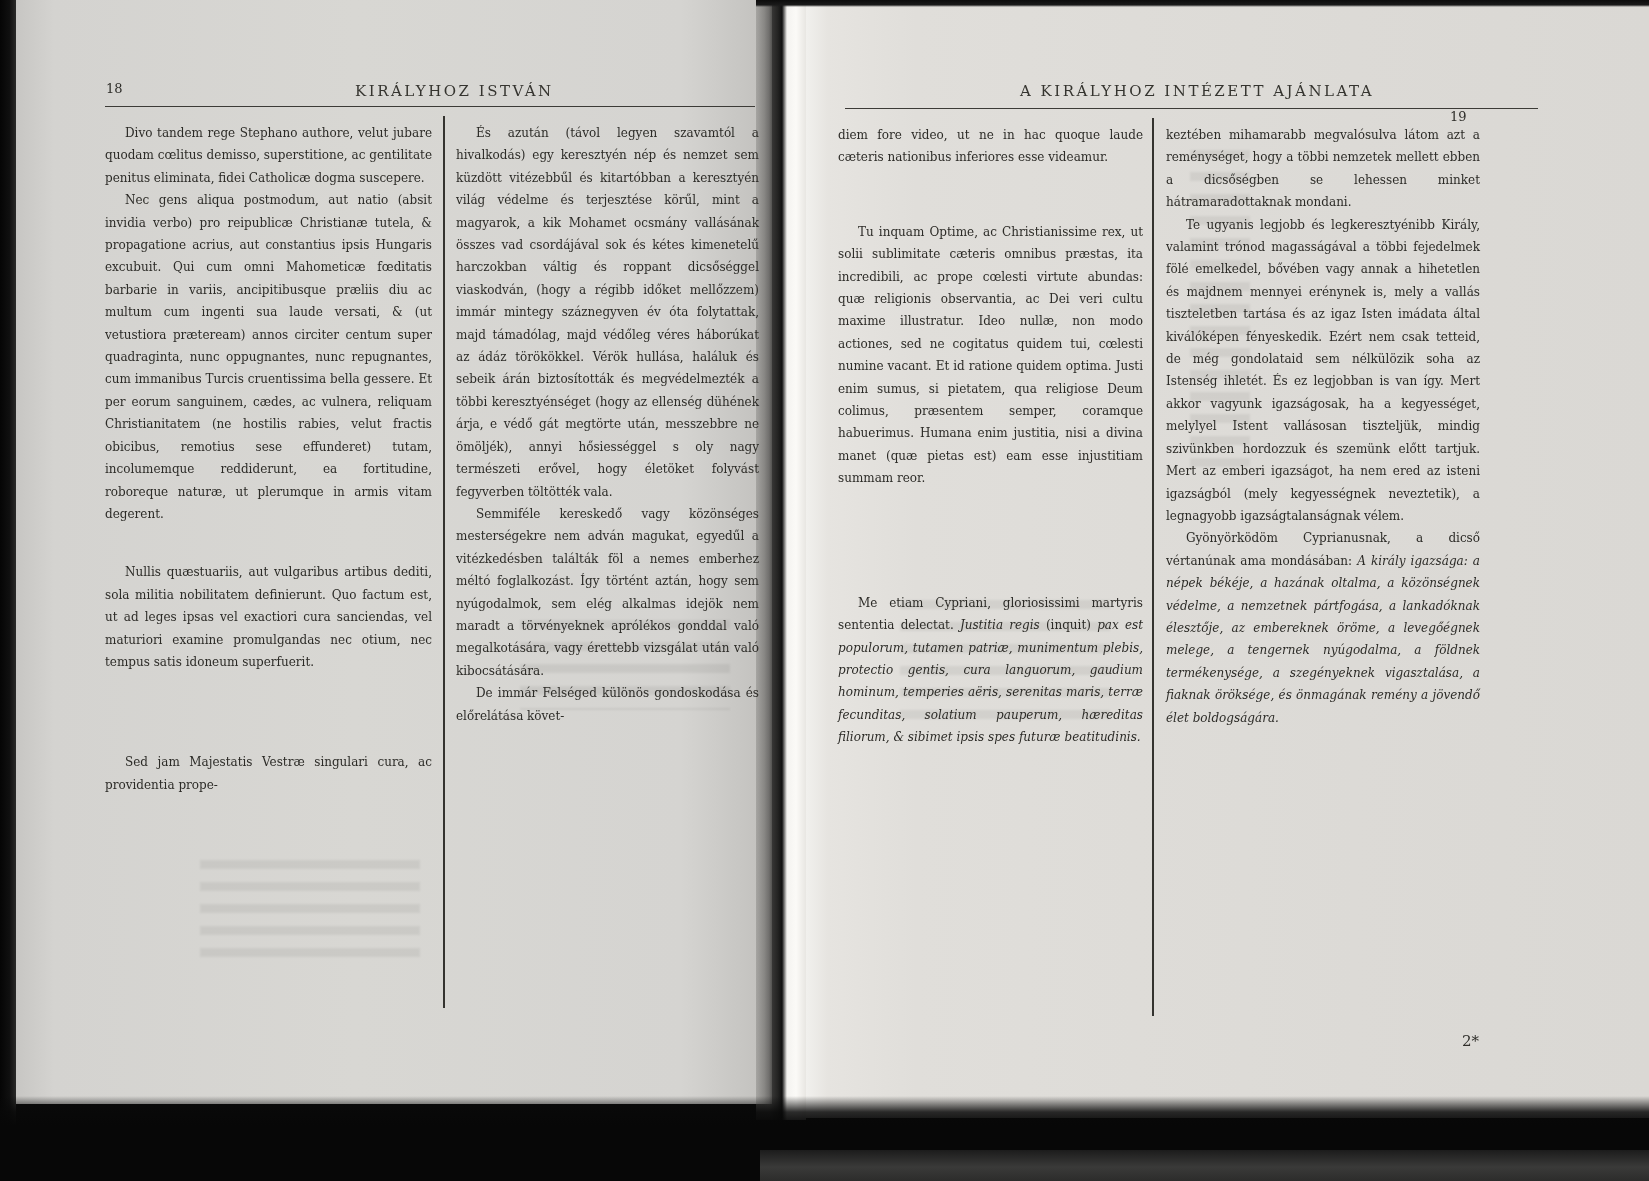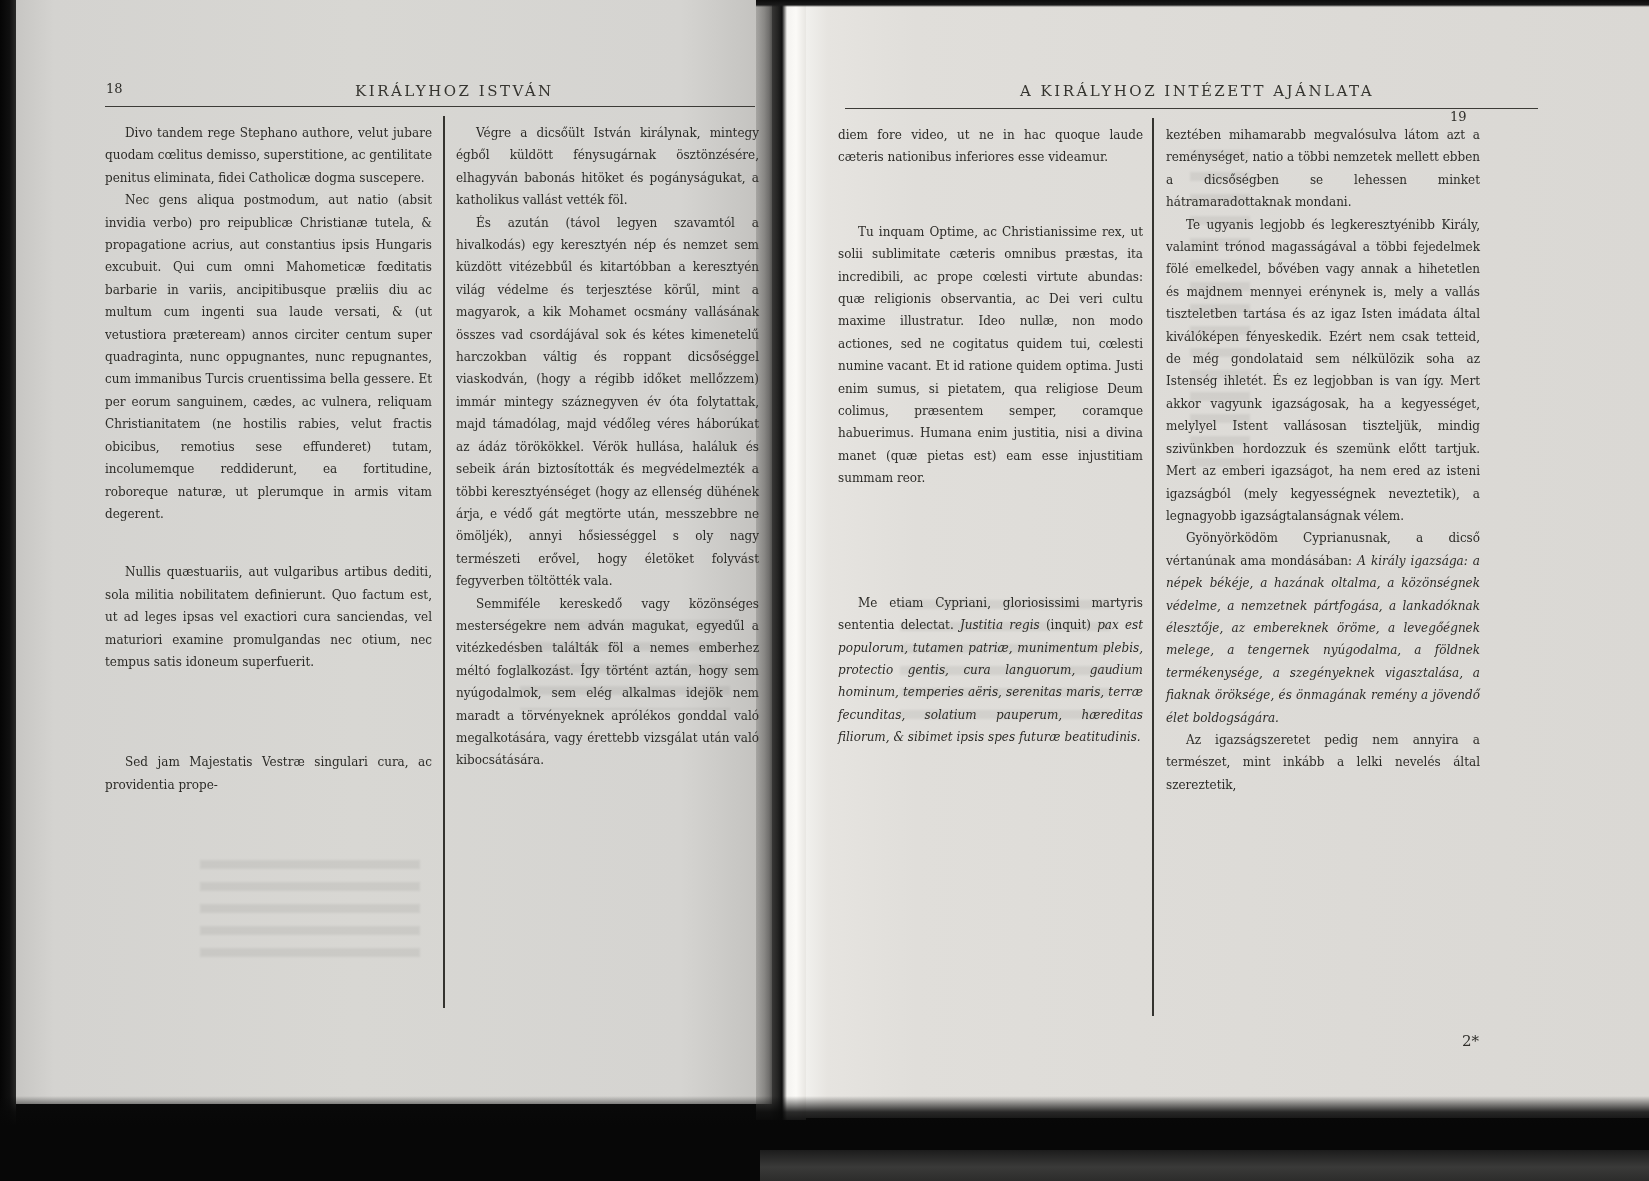--- a/index.html
+++ b/index.html
@@ -88,40 +88,39 @@
 <div class="head-rule" style="left:105px;top:106px;width:650px;"></div>
 <div class="col-divider" style="left:443px;top:116px;height:892px;"></div>
 
 <div class="col" style="left:105px;top:122px;width:327px;height:950px;">
     <p class="indent"><span>Divo tandem rege Stephano authore, velut jubare quodam cœlitus demisso, superstitione, ac gentilitate penitus eliminata, fidei Catholicæ dogma suscepere.</span></p>
     <p class="indent"><span>Nec gens aliqua postmodum, aut natio (absit invidia verbo) pro reipublicæ Christianæ tutela, &amp; propagatione acrius, aut constantius ipsis Hungaris excubuit. Qui cum omni Mahometicæ fœditatis barbarie in variis, ancipitibusque præliis diu ac multum cum ingenti sua laude versati, &amp; (ut vetustiora præteream) annos circiter centum super quadraginta, nunc oppugnantes, nunc repugnantes, cum immanibus Turcis cruentissima bella gessere. Et per eorum sanguinem, cædes, ac vulnera, reliquam Christianitatem (ne hostilis rabies, velut fractis obicibus, remotius sese effunderet) tutam, incolumemque reddiderunt, ea fortitudine, roboreque naturæ, ut plerumque in armis vitam degerent.</span></p>
     <p class="indent" style="margin-top: 36px;"><span>Nullis quæstuariis, aut vulgaribus artibus dediti, sola militia nobilitatem definierunt. Quo factum est, ut ad leges ipsas vel exactiori cura sanciendas, vel maturiori examine promulgandas nec otium, nec tempus satis idoneum superfuerit.</span></p>
     <p class="indent" style="margin-top: 78px;"><span>Sed jam Majestatis Vestræ singulari cura, ac providentia prope-</span></p>
   </div>
 <div class="col" style="left:456px;top:122px;width:303px;height:950px;">
-    <p class="indent"><span>Végre a dicsőült István királynak, mintegy égből küldött fénysugárnak ösztönzésére, elhagyván babonás hitöket és pogányságukat, a katholikus vallást vették föl.</span></p>
     <p class="indent"><span>És azután (távol legyen szavamtól a hivalkodás) egy keresztyén nép és nemzet sem küzdött vitézebbűl és kitartóbban a keresztyén világ védelme és terjesztése körűl, mint a magyarok, a kik Mohamet ocsmány vallásának összes vad csordájával sok és kétes kimenetelű harczokban váltig és roppant dicsőséggel viaskodván, (hogy a régibb időket mellőzzem) immár mintegy száznegyven év óta folytattak, majd támadólag, majd védőleg véres háborúkat az ádáz törökökkel. Vérök hullása, haláluk és sebeik árán biztosították és megvédelmezték a többi keresztyénséget (hogy az ellenség dühének árja, e védő gát megtörte után, messzebbre ne ömöljék), annyi hősiességgel s oly nagy természeti erővel, hogy életöket folyvást fegyverben töltötték vala.</span></p>
     <p class="indent"><span>Semmiféle kereskedő vagy közönséges mesterségekre nem adván magukat, egyedűl a vitézkedésben találták föl a nemes emberhez méltó foglalkozást. Így történt aztán, hogy sem nyúgodalmok, sem elég alkalmas idejök nem maradt a törvényeknek aprólékos gonddal való megalkotására, vagy érettebb vizsgálat után való kibocsátására.</span></p>
+    <p class="indent"><span>De immár Felséged különös gondoskodása és előrelátása követ-</span></p>
   </div>
 
 <span class="running-head" style="left:1020px;">A KIRÁLYHOZ INTÉZETT AJÁNLATA</span>
 <span class="page-num" style="left:1450px;margin-top:28px;">19</span>
 <div class="head-rule" style="left:845px;top:108px;width:693px;"></div>
 <div class="col-divider" style="left:1152px;top:118px;height:898px;"></div>
 
 <div class="col" style="left:838px;top:124px;width:305px;height:950px;">
     <p><span>diem fore video, ut ne in hac quoque laude cæteris nationibus inferiores esse videamur.</span></p>
     <p class="indent" style="margin-top: 52px;"><span>Tu inquam Optime, ac Christianissime rex, ut solii sublimitate cæteris omnibus præstas, ita incredibili, ac prope cœlesti virtute abundas: quæ religionis observantia, ac Dei veri cultu maxime illustratur. Ideo nullæ, non modo actiones, sed ne cogitatus quidem tui, cœlesti numine vacant. Et id ratione quidem optima. Justi enim sumus, si pietatem, qua religiose Deum colimus, præsentem semper, coramque habuerimus. Humana enim justitia, nisi a divina manet (quæ pietas est) eam esse injustitiam summam reor.</span></p>
     <p class="indent" style="margin-top: 102px;"><span>Me etiam Cypriani, gloriosissimi martyris sententia delectat. </span><span class="it">Justitia regis</span><span> (inquit) </span><span class="it">pax est populorum, tutamen patriæ, munimentum plebis, protectio gentis, cura languorum, gaudium hominum, temperies aëris, serenitas maris, terræ fecunditas, solatium pauperum, hæreditas filiorum, &amp; sibimet ipsis spes futuræ beatitudinis.</span></p>
   </div>
 <div class="col" style="left:1166px;top:124px;width:314px;height:950px;">
-    <p><span>keztében mihamarabb megvalósulva látom azt a reménységet, natio a többi nemzetek mellett ebben a dicsőségben se lehessen minket hátramaradottaknak mondani.</span></p>
+    <p><span>keztében mihamarabb megvalósulva látom azt a reménységet, hogy a többi nemzetek mellett ebben a dicsőségben se lehessen minket hátramaradottaknak mondani.</span></p>
     <p class="indent"><span>Te ugyanis legjobb és legkeresztyénibb Király, valamint trónod magasságával a többi fejedelmek fölé emelkedel, bővében vagy annak a hihetetlen és majdnem mennyei erénynek is, mely a vallás tiszteletben tartása és az igaz Isten imádata által kiválóképen fényeskedik. Ezért nem csak tetteid, de még gondolataid sem nélkülözik soha az Istenség ihletét. És ez legjobban is van így. Mert akkor vagyunk igazságosak, ha a kegyességet, melylyel Istent vallásosan tiszteljük, mindig szivünkben hordozzuk és szemünk előtt tartjuk. Mert az emberi igazságot, ha nem ered az isteni igazságból (mely kegyességnek neveztetik), a legnagyobb igazságtalanságnak vélem.</span></p>
     <p class="indent"><span>Gyönyörködöm Cyprianusnak, a dicső vértanúnak ama mondásában: </span><span class="it">A király igazsága: a népek békéje, a hazának oltalma, a közönségnek védelme, a nemzetnek pártfogása, a lankadóknak élesztője, az embereknek öröme, a levegőégnek melege, a tengernek nyúgodalma, a földnek termékenysége, a szegényeknek vigasztalása, a fiaknak öröksége, és önmagának remény a jövendő élet boldogságára.</span></p>
-    <p class="indent"><span>Az igazságszeretet pedig nem annyira a természet, mint inkább a lelki nevelés által szereztetik,</span></p>
   </div>
 
 <span class="sig-mark" style="left:1462px;top:1032px;">2*</span>
 
 <div class="smudge" style="left:200px;top:860px;width:220px;height:110px;"></div>
 <div class="smudge" style="left:520px;top:620px;width:210px;height:90px;"></div>
 <div class="smudge" style="left:900px;top:600px;width:210px;height:120px;"></div>
 <div class="smudge" style="left:1190px;top:150px;width:60px;height:330px;"></div>
 
 <div class="bottom-shadow"></div>

